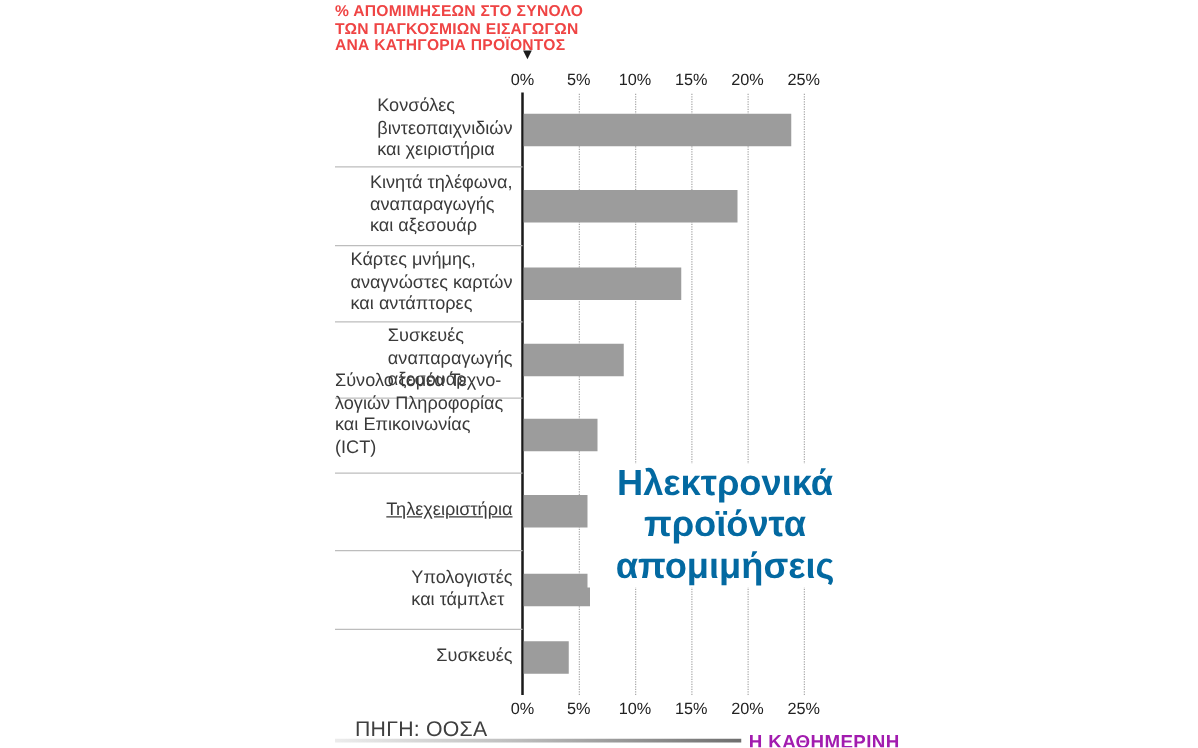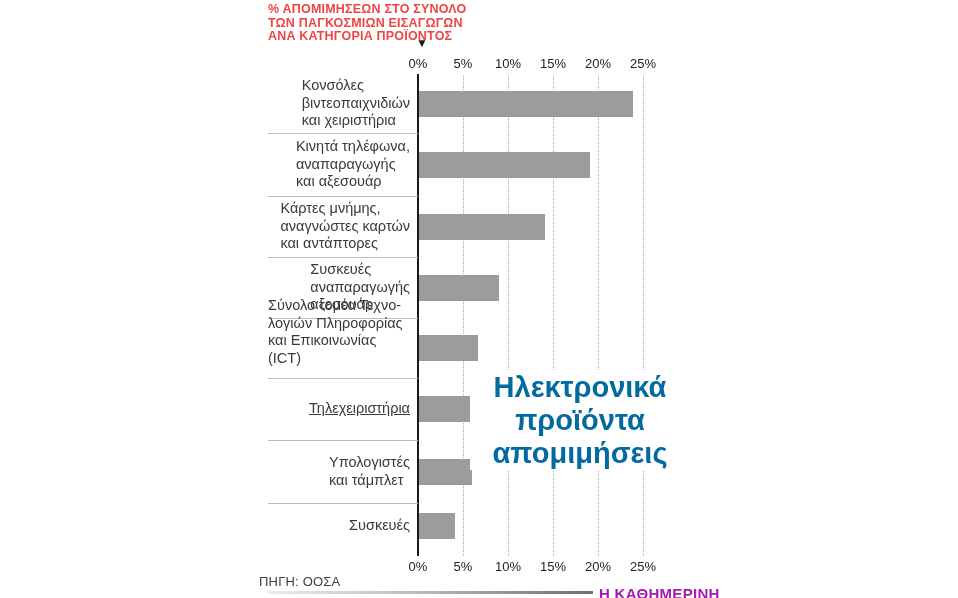--- a/index.html
+++ b/index.html
@@ -86,23 +86,23 @@
     font-size: 29px;
     line-height: 33px;
     font-weight: bold;
     color: #0369a1;
     white-space: pre-line;
     background: #ffffff;
     z-index: 5;
   }
   .source-note {
     position: absolute;
-    left: 259px;
+    left: 284px;
     top: 574px;
-    font-size: 13px;
+    font-size: 17px;
     color: #3f3f3f;
     letter-spacing: 0.2px;
   }
   .footer-rule {
     position: absolute;
     left: 268px;
     top: 591px;
     width: 325px;
     height: 3px;
     background: linear-gradient(to right, #ececec, #bdbdbd 45%, #6e6e6e);

